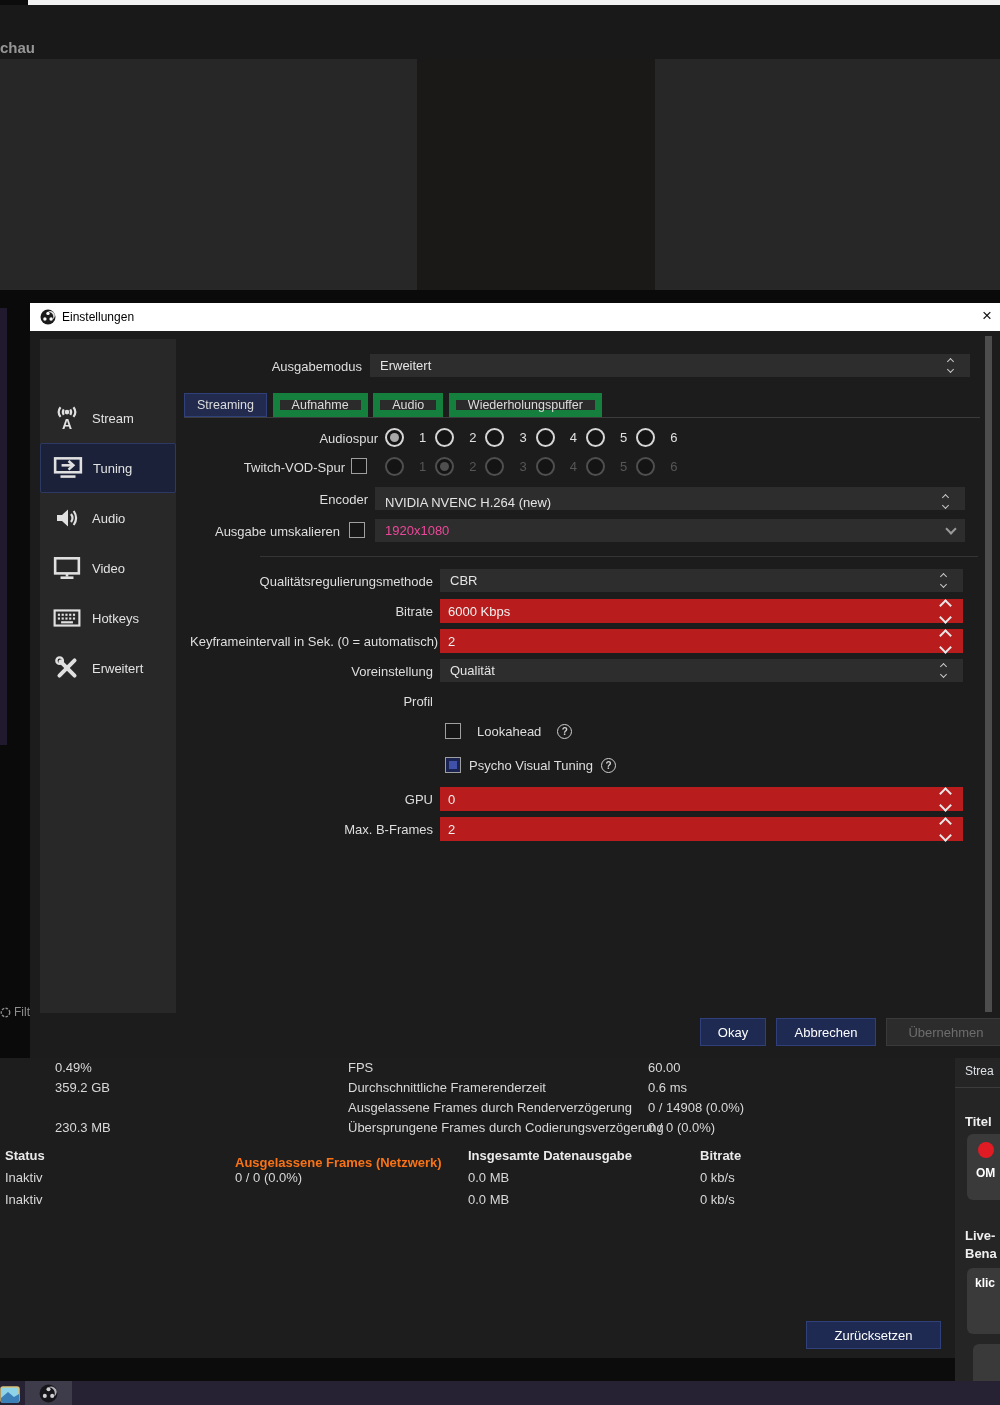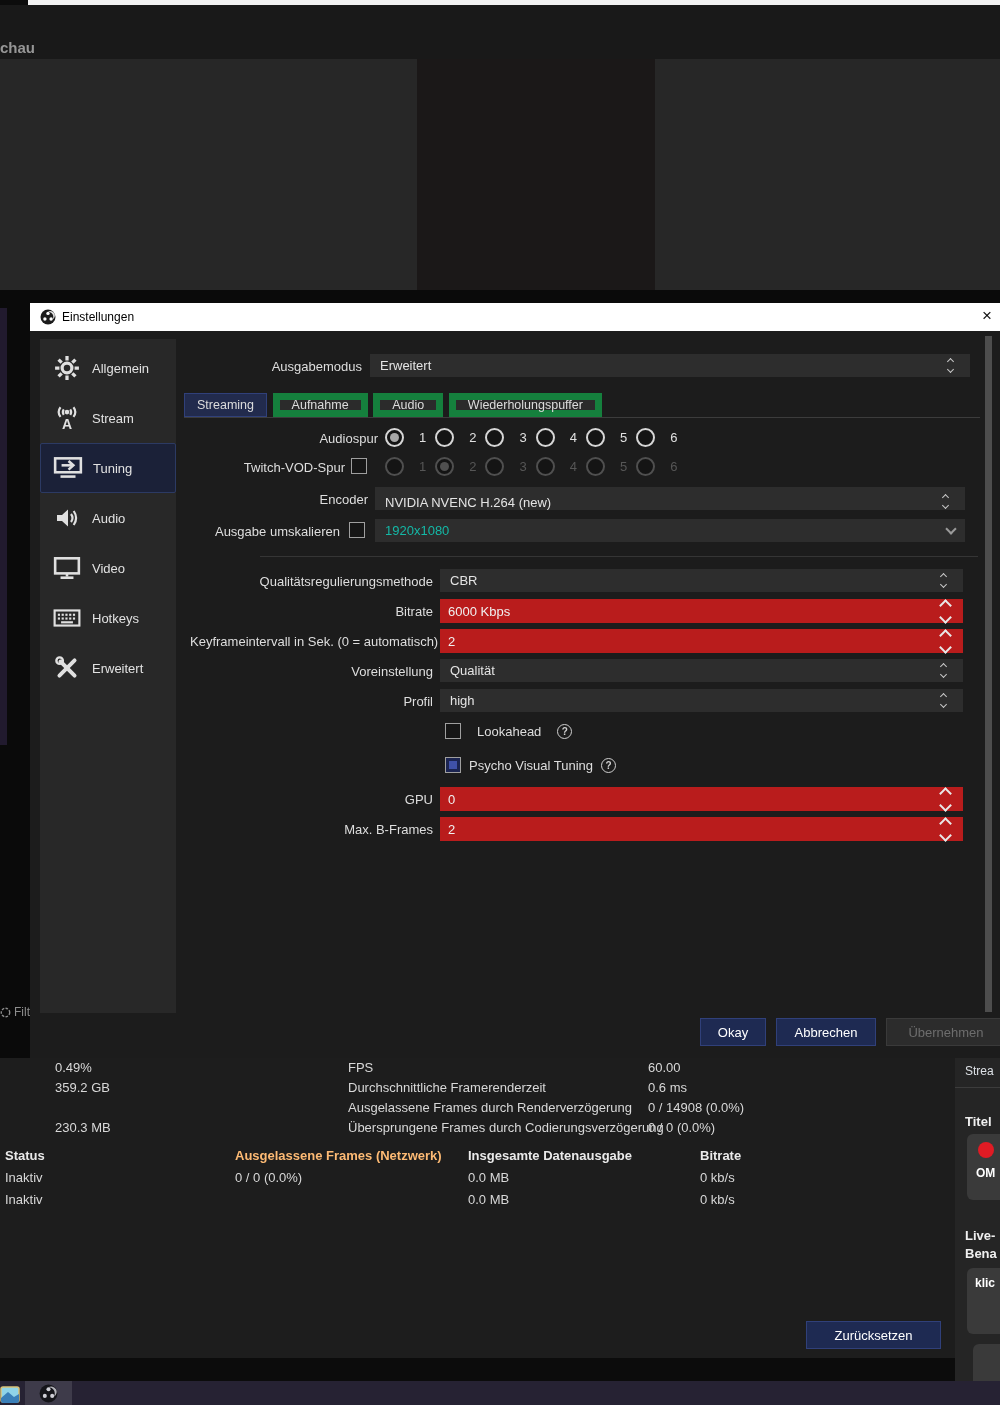--- a/index.html
+++ b/index.html
@@ -6,21 +6,21 @@
   #screen{position:relative;width:1000px;height:1405px;overflow:hidden;
           font-family:"Liberation Sans",sans-serif;color:#e4e4e4;font-size:13px;
           background:#0c0c0c;}
   .abs{position:absolute;}
   .lbl{color:#dedede;white-space:nowrap;}
   .rlbl{text-align:right;}
   
   .combo{background:#2d2d2d;height:23px;display:flex;align-items:center;
          padding:0 10px;color:#e4e4e4;white-space:nowrap;}
   .combo .val{flex:1;overflow:hidden;}
-  .combo.disabled{color:#14b8a6;justify-content:center;}
+  .combo.disabled{color:#ec4899;justify-content:center;}
   
   .spin{background:#b91c1c;height:24px;display:flex;align-items:center;
         padding:0 8px;color:#f0f0f0;}
   .spin .val{flex:1;}
   .spinbtns{display:flex;flex-direction:column;justify-content:center;gap:3px;width:20px;align-items:center;}
   .chev{width:7px;height:7px;border-left:2px solid #e8e8e8;border-top:2px solid #e8e8e8;}
   .chev.up{transform:rotate(45deg) ;margin-top:3px;}
   .chev.dn{transform:rotate(225deg);margin-bottom:3px;}
   .mini{width:4px;height:4px;border-width:1.5px;border-color:#c9c9c9;}
   .mini.up{margin-top:2px;}
@@ -86,31 +86,20 @@
         <circle cx="8" cy="4.4" r="1.7" fill="#fff"></circle>
         <circle cx="4.9" cy="10" r="1.7" fill="#fff"></circle>
         <circle cx="11.1" cy="10" r="1.7" fill="#fff"></circle>
         <path d="M8 2.7 A5.3 5.3 0 0 1 12.6 10.6 A4 4 0 0 0 8 2.7" fill="#fff" opacity="0.85"></path>
       </svg>
       <span style="margin-left:32px;color:#000;font-size:12px;">Einstellungen</span>
       <span class="abs" style="left:952px;top:3px;color:#111;font-size:17px;">×</span>
     </div>
 
     <div class="abs" style="left:10px;top:36px;width:136px;height:674px;background:#282828;">
-      <div class="sideitem" style="top:4px;">
-        <span class="ic">
-          <svg width="26" height="26" viewBox="0 0 24 24">
-              <g stroke="#e0e0e0" stroke-width="3" fill="none">
-                <circle cx="12" cy="12" r="4.5"></circle>
-                <path d="M12 1v4M12 19v4M1 12h4M19 12h4M4.2 4.2l2.9 2.9M16.9 16.9l2.9 2.9M19.8 4.2l-2.9 2.9M7.1 16.9l-2.9 2.9"></path>
-              </g>
-            </svg>
-        </span>
-        <span class="tx">Allgemein</span>
-      </div>
       <div class="sideitem" style="top:54px;">
         <span class="ic">
           <svg width="28" height="26" viewBox="0 0 26 24">
               <g stroke="#e0e0e0" stroke-width="2" fill="none">
                 <path d="M7 2 Q3.5 6.5 7 11"></path>
                 <path d="M19 2 Q22.5 6.5 19 11"></path>
                 <path d="M10 4 Q8.2 6.5 10 9"></path>
                 <path d="M16 4 Q17.8 6.5 16 9"></path>
               </g>
               <circle cx="13" cy="6.5" r="2.2" fill="#e0e0e0"></circle>
@@ -299,27 +288,20 @@
     <div class="abs lbl rlbl" style="left:280px;top:361px;width:123px;">Voreinstellung</div>
     <div class="combo abs" style="left:410px;top:356px;width:523px;box-sizing:border-box;">
       <span class="val">Qualität</span>
       <span class="spinbtns">
           <span class="chev mini up"></span>
           <span class="chev mini dn"></span>
         </span>
     </div>
 
     <div class="abs lbl rlbl" style="left:280px;top:391px;width:123px;">Profil</div>
-    <div class="combo abs" style="left:410px;top:386px;width:523px;box-sizing:border-box;">
-      <span class="val">high</span>
-      <span class="spinbtns">
-          <span class="chev mini up"></span>
-          <span class="chev mini dn"></span>
-        </span>
-    </div>
 
     <div class="abs" style="left:415px;top:420px;display:flex;align-items:center;gap:16px;">
       <span class="cb"></span>
       <span class="lbl">Lookahead</span>
       <span class="help">?</span>
     </div>
 
     <div class="abs" style="left:415px;top:454px;display:flex;align-items:center;gap:8px;">
       <span class="cb checked"></span>
       <span class="lbl">Psycho Visual Tuning</span>
@@ -370,21 +352,21 @@
     <div class="abs" style="left:648px;top:22px;color:#d8d8d8;">0.6 ms</div>
 
     <div class="abs" style="left:348px;top:42px;color:#d8d8d8;">Ausgelassene Frames durch Renderverzögerung</div>
     <div class="abs" style="left:648px;top:42px;color:#d8d8d8;">0 / 14908 (0.0%)</div>
 
     <div class="abs" style="left:55px;top:62px;color:#d8d8d8;">230.3 MB</div>
     <div class="abs" style="left:348px;top:62px;color:#d8d8d8;">Übersprungene Frames durch Codierungsverzögerung</div>
     <div class="abs" style="left:648px;top:62px;color:#d8d8d8;">0 / 0 (0.0%)</div>
 
     <div class="abs bold" style="left:5px;top:90px;color:#eaeaea;">Status</div>
-    <div class="abs bold" style="left:235px;top:90px;color:#fdba74;">Ausgelassene Frames (Netzwerk)</div>
+    <div class="abs bold" style="left:235px;top:97px;color:#f97316;">Ausgelassene Frames (Netzwerk)</div>
     <div class="abs bold" style="left:468px;top:90px;color:#eaeaea;">Insgesamte Datenausgabe</div>
     <div class="abs bold" style="left:700px;top:90px;color:#eaeaea;">Bitrate</div>
 
     <div>
       <div class="abs" style="left:5px;top:112px;color:#d8d8d8;">Inaktiv</div>
       <div class="abs" style="left:235px;top:112px;color:#d8d8d8;">0 / 0 (0.0%)</div>
       <div class="abs" style="left:468px;top:112px;color:#d8d8d8;">0.0 MB</div>
       <div class="abs" style="left:700px;top:112px;color:#d8d8d8;">0 kb/s</div>
     </div>
     <div>

